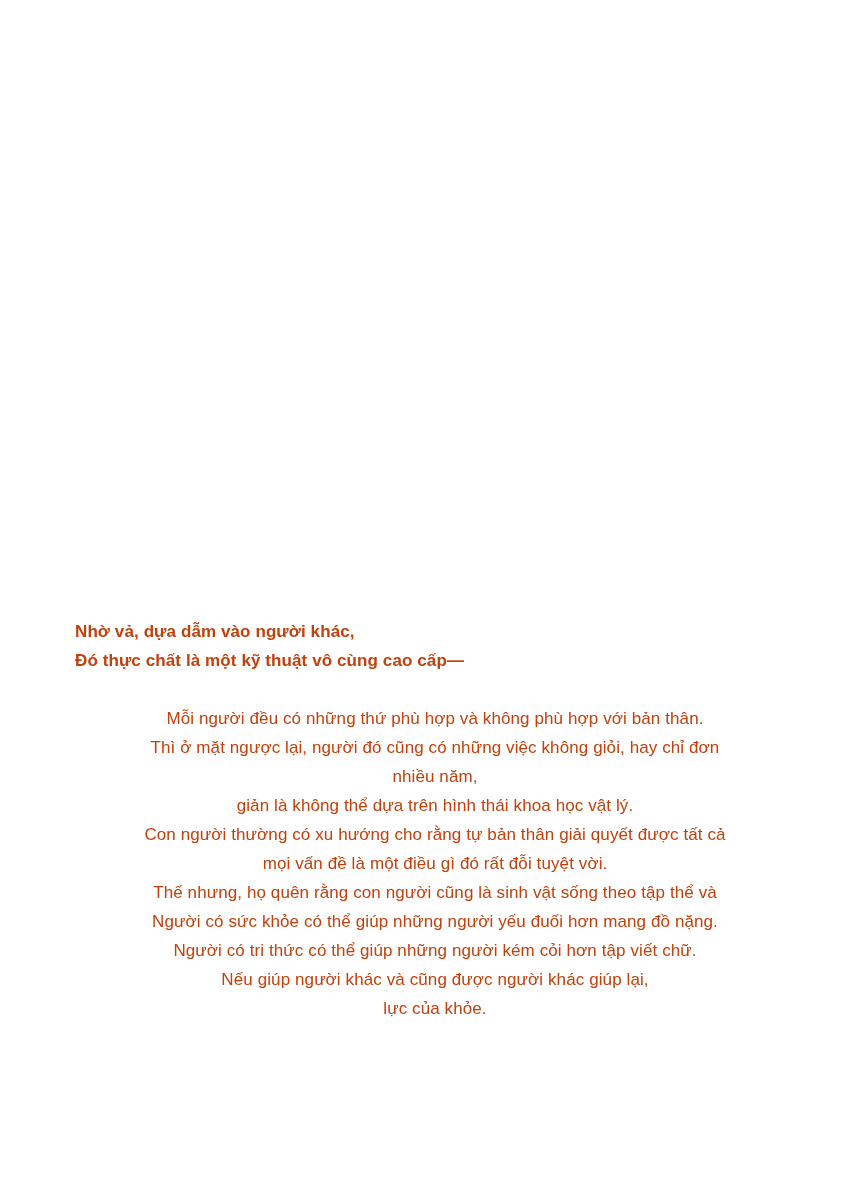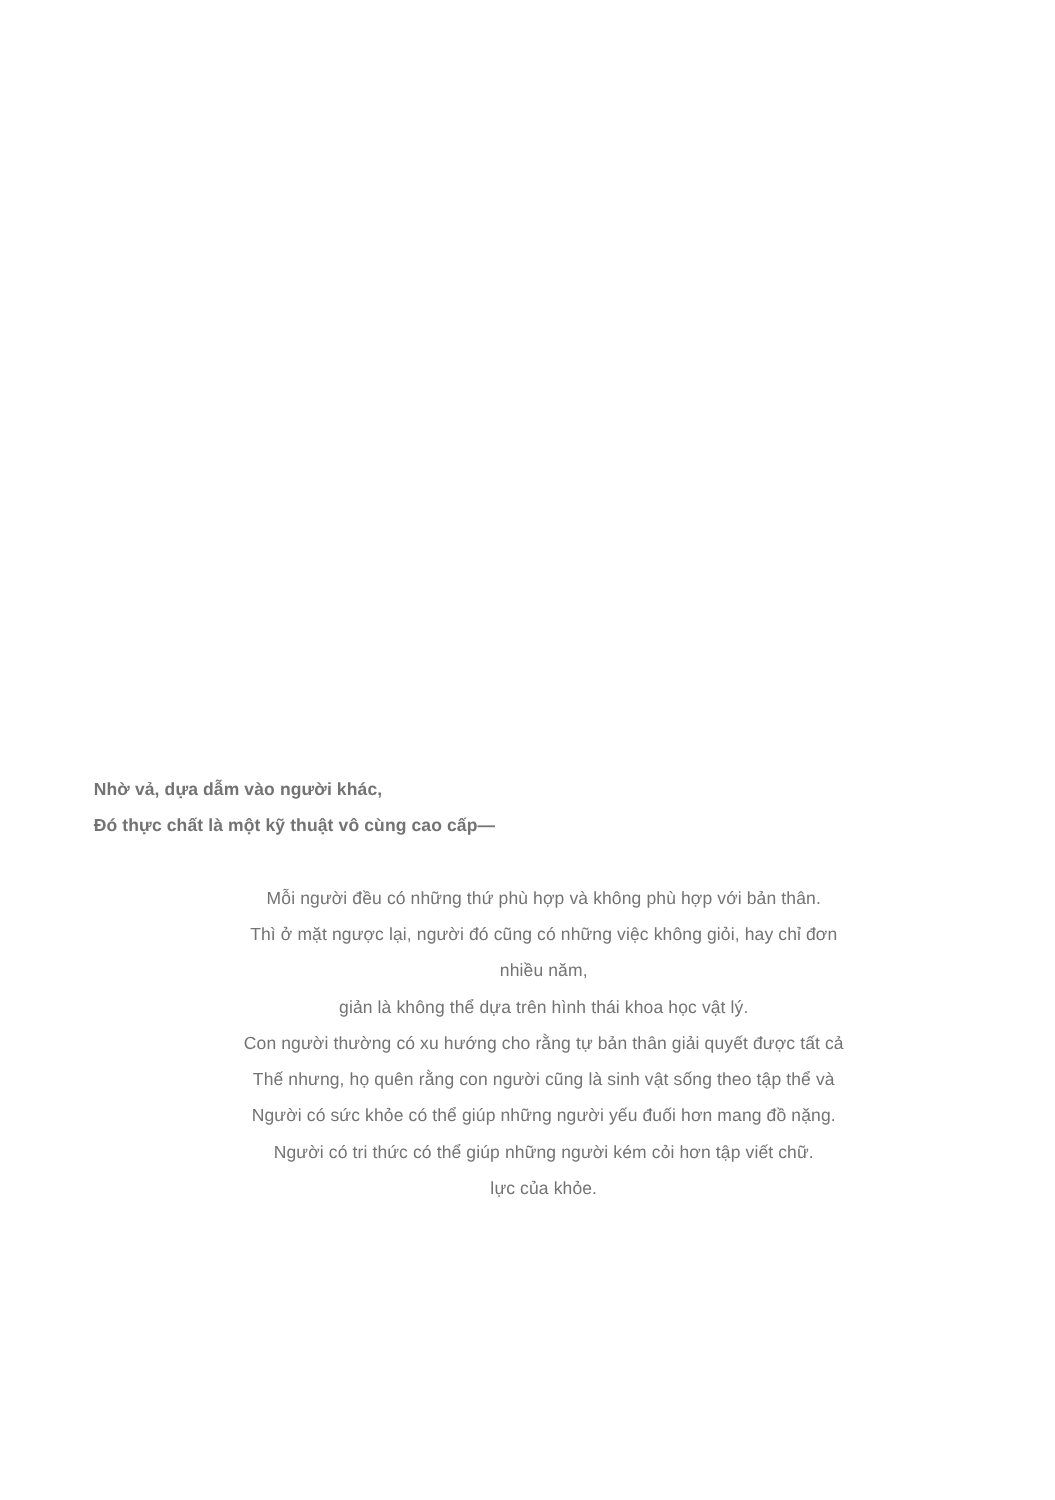--- a/index.html
+++ b/index.html
@@ -13,22 +13,22 @@
     height: 1200px;
     background: #ffffff;
     overflow: hidden;
     font-family: "Liberation Sans", "DejaVu Sans", sans-serif;
   }
   .text-block {
     position: absolute;
     left: 75px;
     top: 617px;
     width: 720px;
-    color: #737373;
-    font-size: 14px;
+    color: #c2410c;
+    font-size: 17px;
     line-height: 29px;
     letter-spacing: 0.1px;
   }
   .heading-line {
     font-weight: bold;
     white-space: nowrap;
   }
   .spacer {
     height: 29px;
   }
@@ -46,19 +46,21 @@
     <div class="heading-line">Nhờ vả, dựa dẫm vào người khác,</div>
     <div class="heading-line">Đó thực chất là một kỹ thuật vô cùng cao cấp—</div>
 
     <div class="spacer"></div>
 
     <div class="body-line">Mỗi người đều có những thứ phù hợp và không phù hợp với bản thân.</div>
     <div class="body-line">Thì ở mặt ngược lại, người đó cũng có những việc không giỏi, hay chỉ đơn</div>
     <div class="body-line">nhiều năm,</div>
     <div class="body-line">giản là không thể dựa trên hình thái khoa học vật lý.</div>
     <div class="body-line">Con người thường có xu hướng cho rằng tự bản thân giải quyết được tất cả</div>
+    <div class="body-line">mọi vấn đề là một điều gì đó rất đỗi tuyệt vời.</div>
     <div class="body-line">Thế nhưng, họ quên rằng con người cũng là sinh vật sống theo tập thể và</div>
     <div class="body-line">Người có sức khỏe có thể giúp những người yếu đuối hơn mang đồ nặng.</div>
     <div class="body-line">Người có tri thức có thể giúp những người kém cỏi hơn tập viết chữ.</div>
+    <div class="body-line">Nếu giúp người khác và cũng được người khác giúp lại,</div>
     <div class="body-line">lực của khỏe.</div>
 
   </div>
 </div>
 
 </body></html>

